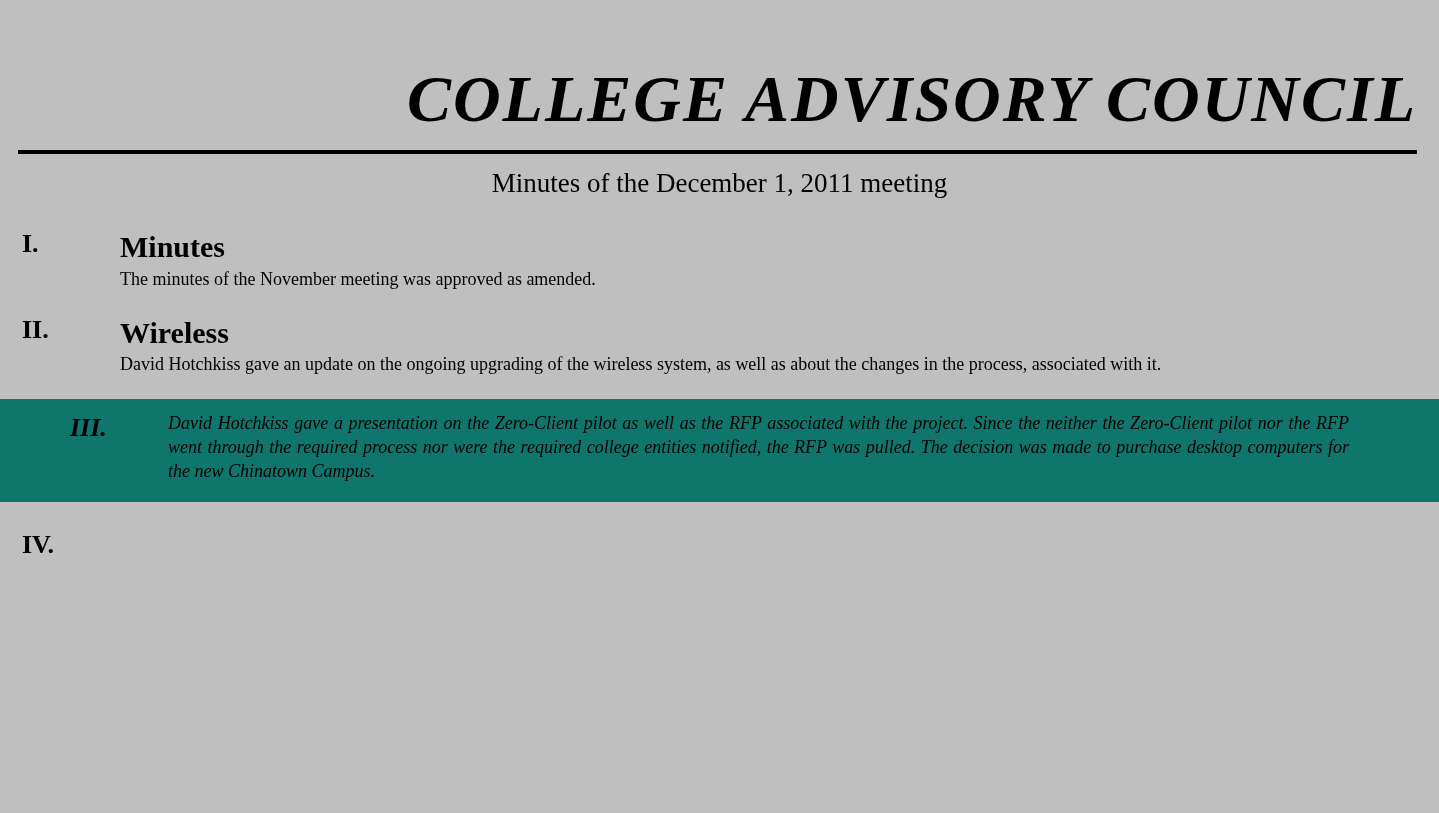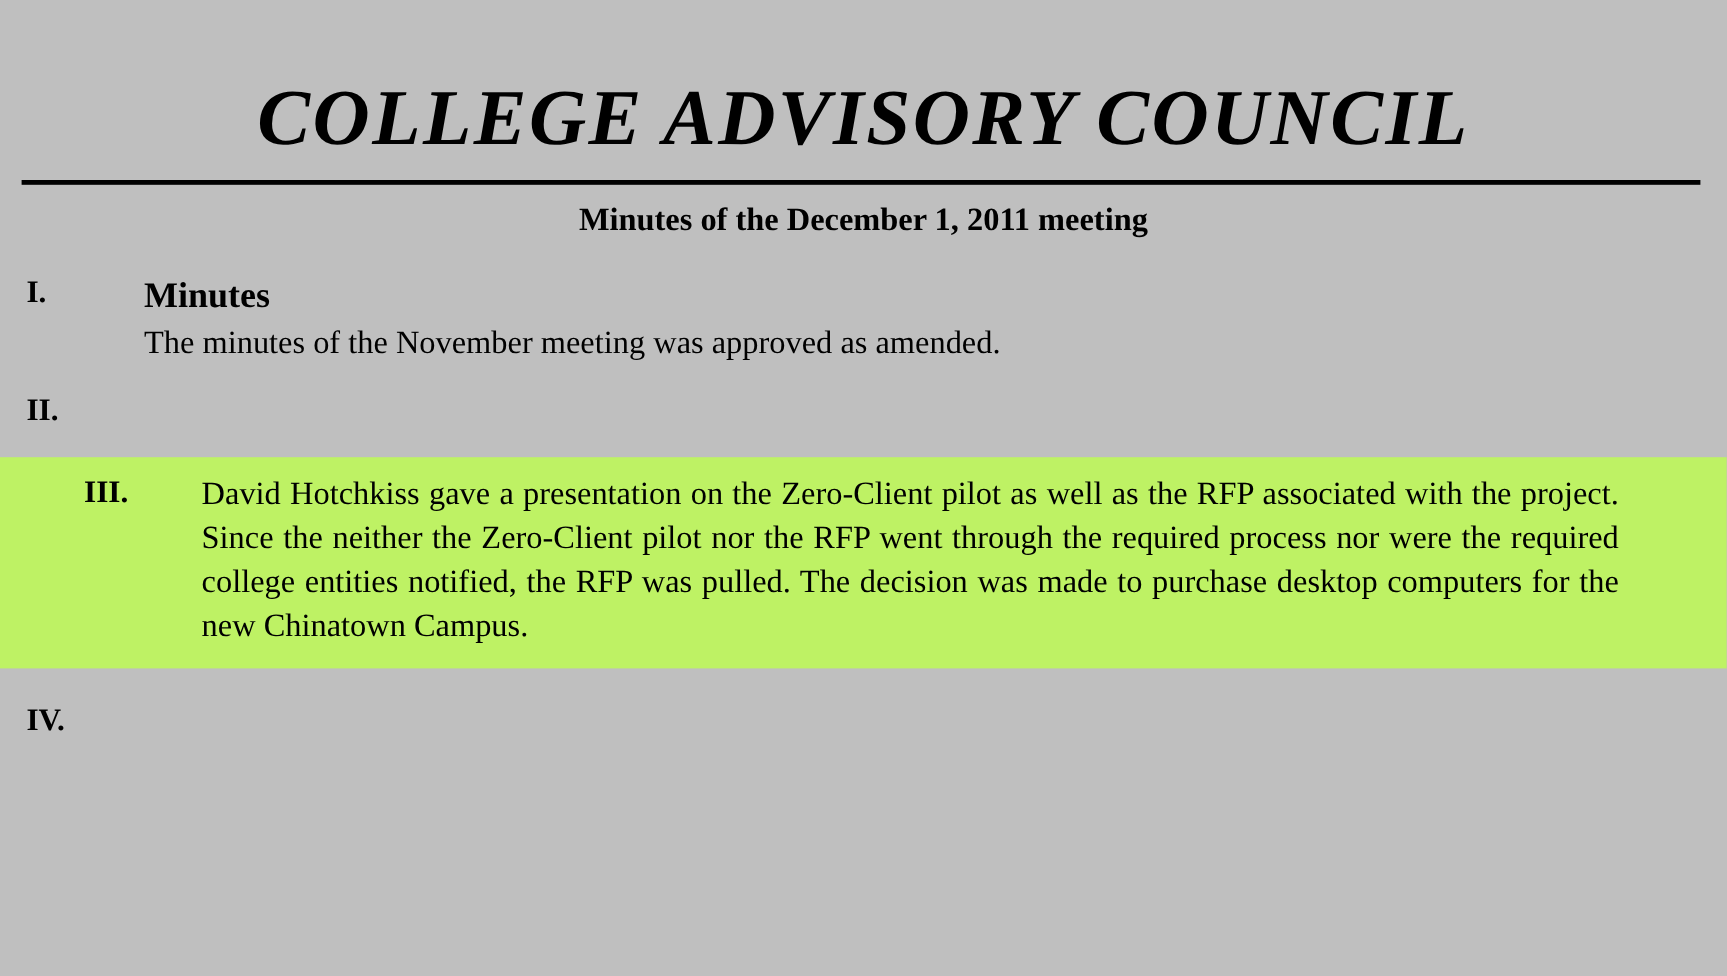--- a/index.html
+++ b/index.html
@@ -16,37 +16,37 @@
   }
   .page {
     position: relative;
     width: 1439px;
     height: 813px;
     background: #bfbfbf;
   }
 
   
   .doc-title {
-    text-align: center;
+    text-align: right;
     font-style: italic;
     font-weight: 700;
     font-size: 66px;
     letter-spacing: 2px;
     line-height: 1.0;
     padding-top: 66px;
     margin: 0 22px;
     white-space: nowrap;
   }
   .title-rule {
     margin: 18px 22px 0 18px;
     border-top: 4px solid #000;
   }
   .subtitle {
     text-align: center;
-    font-weight: 700;
+    font-weight: 400;
     font-size: 27px;
     margin-top: 14px;
   }
 
   
   .sections {
     margin-top: 28px;
   }
   .section {
     display: flex;
@@ -64,30 +64,31 @@
   .section .content {
     flex: 1 1 auto;
   }
   .section .heading {
     font-weight: 700;
     font-size: 30px;
     line-height: 1.32;
     margin: 0;
   }
   .section .para {
-    font-size: 27px;
+    font-size: 18px;
     line-height: 1.35;
     margin: 0;
   }
 
   
   .section.highlight {
-    background: #bef264;
+    background: #0f766e;
     padding: 12px 90px 18px 70px;
     margin-bottom: 0;
+    font-style: italic;
   }
   .section.highlight .numeral {
     width: 98px;
     flex: 0 0 98px;
   }
   .section.highlight .para {
     text-align: justify;
     text-justify: inter-word;
   }
   .spacer-after-highlight {
@@ -108,20 +109,24 @@
     <div class="section">
       <div class="numeral">I.</div>
       <div class="content">
         <p class="heading">Minutes</p>
         <p class="para">The minutes of the November meeting was approved as amended.</p>
       </div>
     </div>
 
     <div class="section">
       <div class="numeral">II.</div>
+      <div class="content">
+        <p class="heading">Wireless</p>
+        <p class="para">David Hotchkiss gave an update on the ongoing upgrading of the wireless system, as well as about the changes in the process, associated with it.</p>
+      </div>
     </div>
 
     <div class="section highlight">
       <div class="numeral">III.</div>
       <div class="content">
         <p class="para">David Hotchkiss gave a presentation on the Zero-Client pilot as well as the RFP associated with the project.  Since the neither the Zero-Client pilot nor the RFP went through the required process nor were the required college entities notified, the RFP was pulled.  The decision was made to purchase desktop computers for the new Chinatown Campus.</p>
       </div>
     </div>
 
     <div class="spacer-after-highlight"></div>

